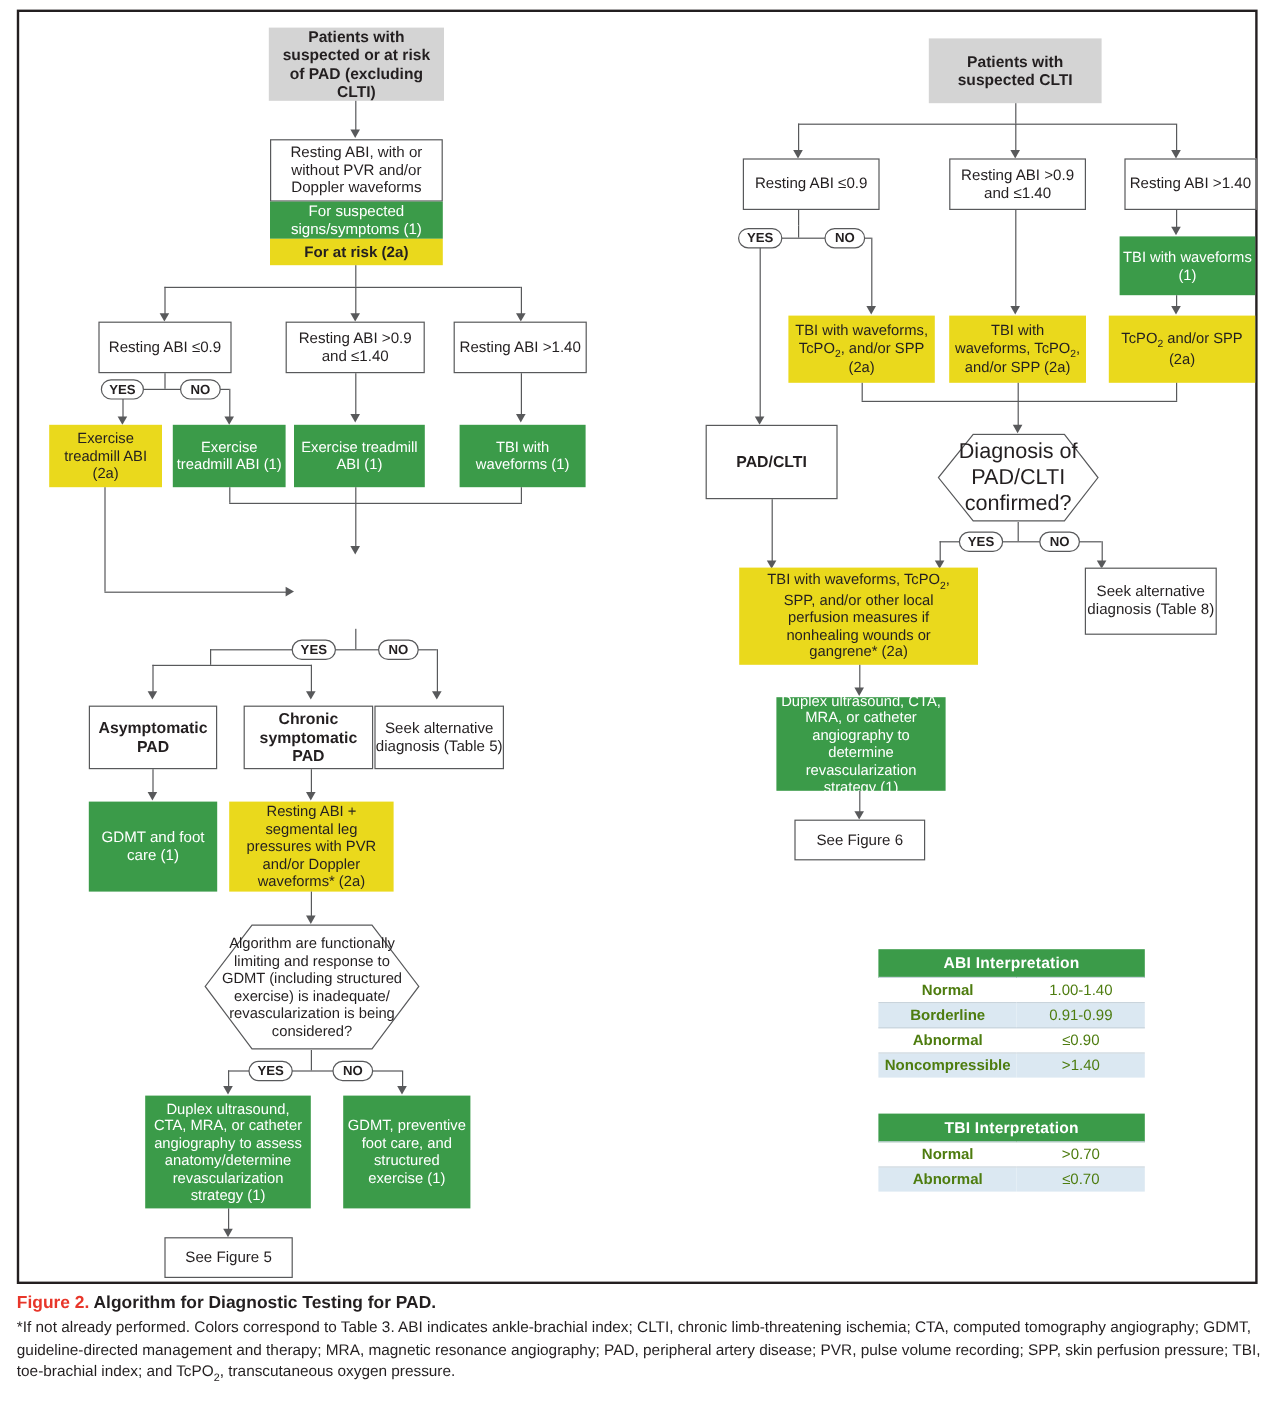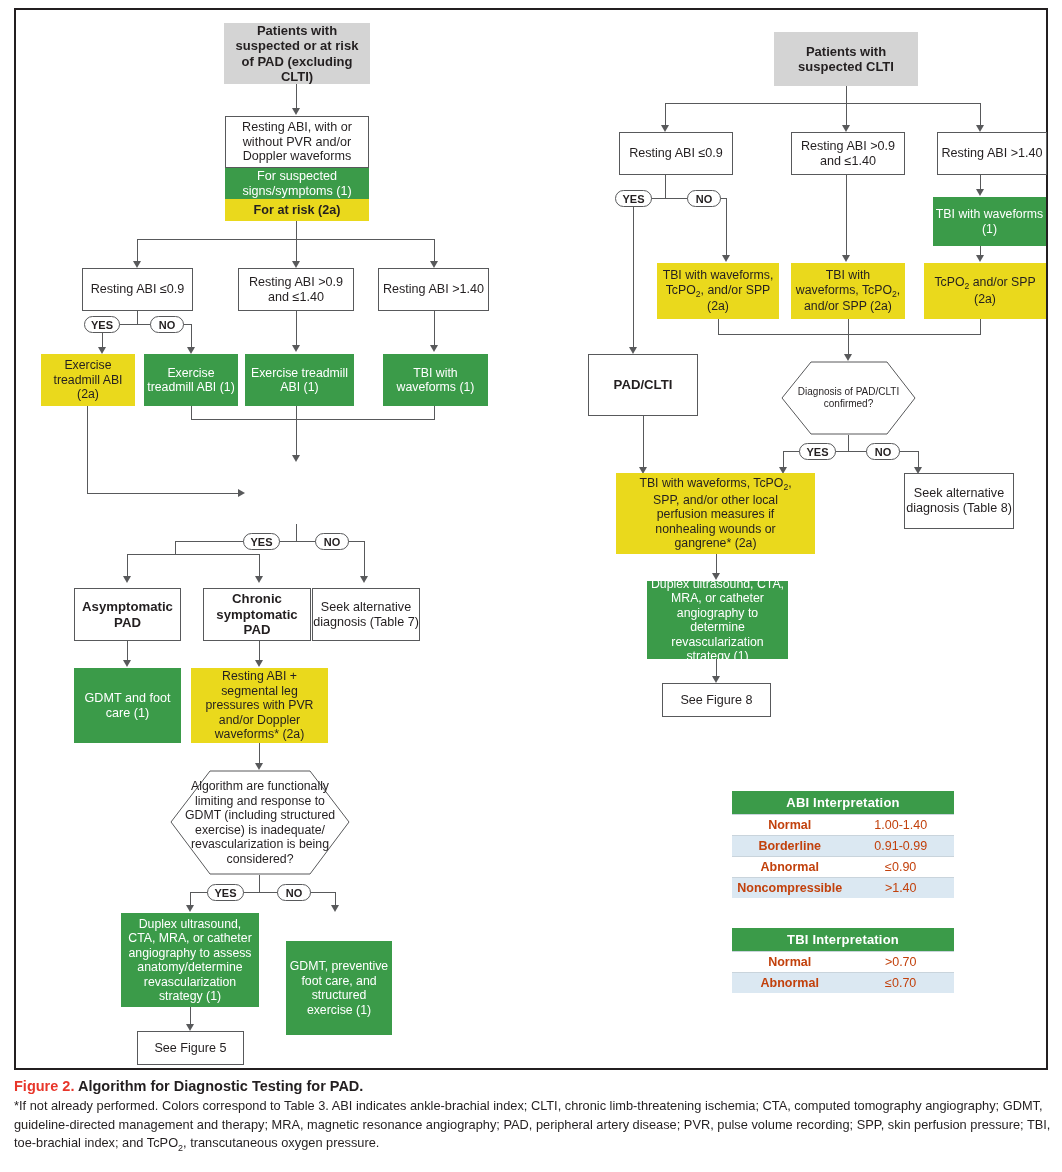--- a/index.html
+++ b/index.html
@@ -16,21 +16,21 @@
   .hex svg{position:absolute;left:0;top:0;}
   .hex .htxt{position:relative;z-index:2;padding:0 10px;}
   .pill{position:absolute;box-sizing:border-box;background:#fff;border:1px solid #58595b;border-radius:9px;display:flex;align-items:center;justify-content:center;font-weight:bold;color:#231f20;z-index:5;}
   .ln{position:absolute;background:#58595b;}
   .lnh{height:1px;}
   .lnv{width:1px;}
   .arw{position:absolute;width:0;height:0;border-left:4.5px solid transparent;border-right:4.5px solid transparent;border-top:7px solid #58595b;}
   .arwR{position:absolute;width:0;height:0;border-top:4.5px solid transparent;border-bottom:4.5px solid transparent;border-left:7px solid #58595b;}
   table.legend{position:absolute;border-collapse:collapse;background:#fff;}
   table.legend th{background:#3b9b49;color:#fff;font-weight:bold;text-align:center;padding:4px 0;font-size:13px;letter-spacing:.2px;}
-  table.legend td{padding:3px 0;font-size:12.5px;color:#c2410c;}
+  table.legend td{padding:3px 0;font-size:12.5px;color:#4d7c0f;}
   table.legend td.k{font-weight:bold;text-align:center;width:52%;}
   table.legend td.v{text-align:center;width:48%;}
   table.legend tr.alt td{background:#dbe8f2;}
   table.legend tr.plain td{background:#ffffff;border-top:1px solid #c9d4dc;border-bottom:1px solid #c9d4dc;}
   #caption{position:absolute;left:14px;top:1078px;width:1040px;}
   #capline1{font-size:14.5px;font-weight:bold;color:#231f20;margin-bottom:3px;}
   #figlbl{color:#e8362a;}
   #capbody{font-size:12.8px;color:#231f20;line-height:1.45;}
   sub{font-size:.7em;}
 </style>
@@ -135,21 +135,21 @@
   <div class="arw" style="left:239px;top:566px;"></div>
   <div class="arw" style="left:344px;top:566px;"></div>
 
   <div class="node white bold" style="left:58px;top:578px;width:107px;height:53px;font-size:13.2px;">
     <span>Asymptomatic PAD</span>
   </div>
   <div class="node white bold" style="left:187px;top:578px;width:108px;height:53px;font-size:13.2px;">
     <span>Chronic symptomatic PAD</span>
   </div>
   <div class="node white" style="left:296px;top:578px;width:108px;height:53px;font-size:12.6px;left:296px;">
-    <span>Seek alternative diagnosis (Table 7)</span>
+    <span>Seek alternative diagnosis (Table 5)</span>
   </div>
 
   <div class="ln lnv" style="left:111px;top:631px;height:22px;"></div>
   <div class="arw" style="left:107px;top:650px;"></div>
   <div class="node green" style="left:58px;top:658px;width:107px;height:75px;font-size:12.6px;">
     <span>GDMT and foot care (1)</span>
   </div>
 
   <div class="ln lnv" style="left:243px;top:631px;height:22px;"></div>
   <div class="arw" style="left:239px;top:650px;"></div>
@@ -176,21 +176,21 @@
     <span>NO</span>
   </div>
   <div class="ln lnv" style="left:174px;top:882px;height:17px;"></div>
   <div class="ln lnv" style="left:319px;top:882px;height:17px;"></div>
   <div class="arw" style="left:170px;top:895px;"></div>
   <div class="arw" style="left:315px;top:895px;"></div>
 
   <div class="node green" style="left:105px;top:903px;width:138px;height:94px;font-size:12.3px;padding:0 3px;">
     <span>Duplex ultrasound, CTA, MRA, or catheter angiography to assess anatomy/determine revascularization strategy (1)</span>
   </div>
-  <div class="node green" style="left:270px;top:903px;width:106px;height:94px;font-size:12.3px;padding:0 3px;margin-top:28px;">
+  <div class="node green" style="left:270px;top:903px;width:106px;height:94px;font-size:12.3px;padding:0 3px;">
     <span>GDMT, preventive foot care, and structured exercise (1)</span>
   </div>
 
   <div class="ln lnv" style="left:174px;top:997px;height:20px;"></div>
   <div class="arw" style="left:170px;top:1014px;"></div>
   <div class="node white" style="left:121px;top:1021px;width:107px;height:34px;font-size:12.6px;">
     <span>See Figure 5</span>
   </div>
 
   <div class="node grey" style="left:758px;top:22px;width:144px;height:54px;font-size:13px;">
@@ -253,21 +253,21 @@
   <div class="ln lnv" style="left:702px;top:309px;height:15px;"></div>
   <div class="ln lnv" style="left:832px;top:309px;height:38px;"></div>
   <div class="ln lnv" style="left:964px;top:309px;height:15px;"></div>
   <div class="ln lnh" style="left:702px;top:324px;width:263px;"></div>
   <div class="arw" style="left:828px;top:344px;"></div>
 
   <div class="node white bold" style="left:572px;top:344px;width:110px;height:62px;font-size:13.2px;">
     <span>PAD/CLTI</span>
   </div>
 
-  <div class="hex" style="left:765px;top:351px;width:135px;height:74px;font-size:10px;">
+  <div class="hex" style="left:765px;top:351px;width:135px;height:74px;font-size:18px;">
     <svg width="135" height="74" viewBox="0 0 135 74">
           <polygon points="30,1 106,1 134,37 106,73 30,73 1,37" fill="#ffffff" stroke="#58595b" stroke-width="1"></polygon>
         </svg>
     <span class="htxt">Diagnosis of PAD/CLTI confirmed?</span>
   </div>
 
   <div class="ln lnv" style="left:832px;top:425px;height:16px;"></div>
   <div class="ln lnh" style="left:767px;top:441px;width:135px;"></div>
   <div class="pill" style="left:783px;top:433px;width:37px;height:17px;font-size:11px;">
     <span>YES</span>
@@ -293,21 +293,21 @@
 
   <div class="ln lnv" style="left:700px;top:544px;height:22px;"></div>
   <div class="arw" style="left:696px;top:563px;"></div>
   <div class="node green" style="left:631px;top:571px;width:141px;height:78px;font-size:12.3px;padding:0 3px;">
     <span>Duplex ultrasound, CTA, MRA, or catheter angiography to determine revascularization strategy (1)</span>
   </div>
 
   <div class="ln lnv" style="left:700px;top:649px;height:20px;"></div>
   <div class="arw" style="left:696px;top:666px;"></div>
   <div class="node white" style="left:646px;top:673px;width:109px;height:34px;font-size:12.6px;">
-    <span>See Figure 8</span>
+    <span>See Figure 6</span>
   </div>
 
   <table class="legend" style="left:716px;top:781px;width:222px;">
     <thead>
       <tr>
             <th colspan="2">ABI Interpretation</th>
           </tr>
     </thead>
     <tbody>
       <tr class="plain">

